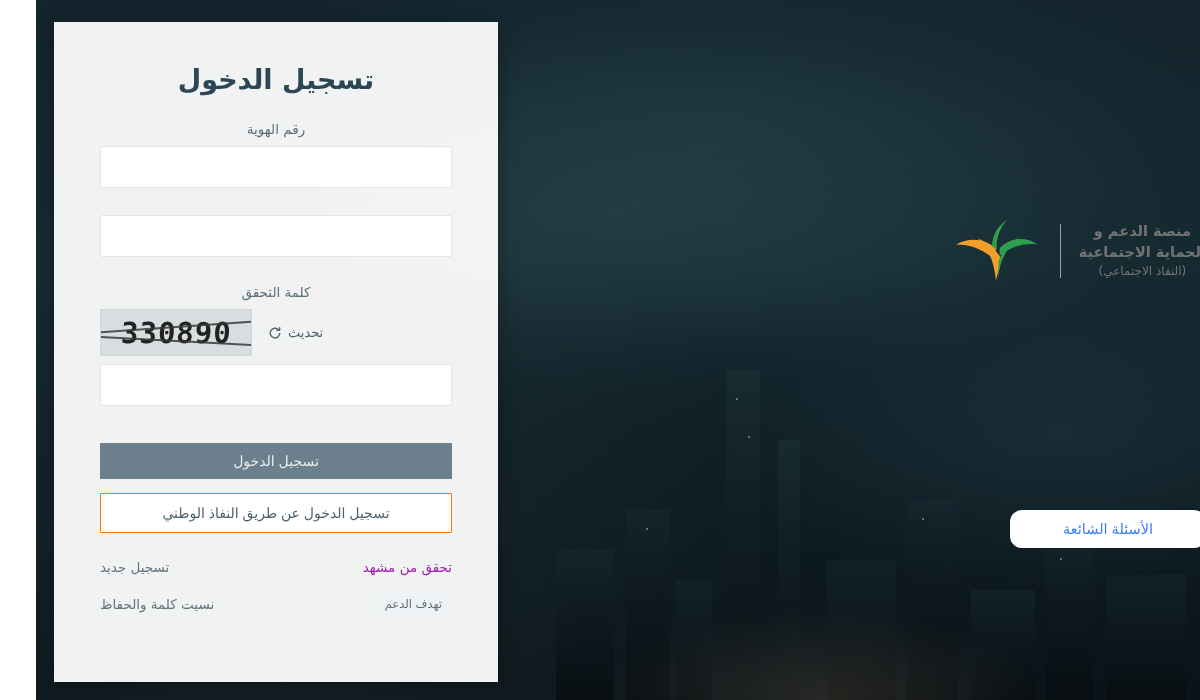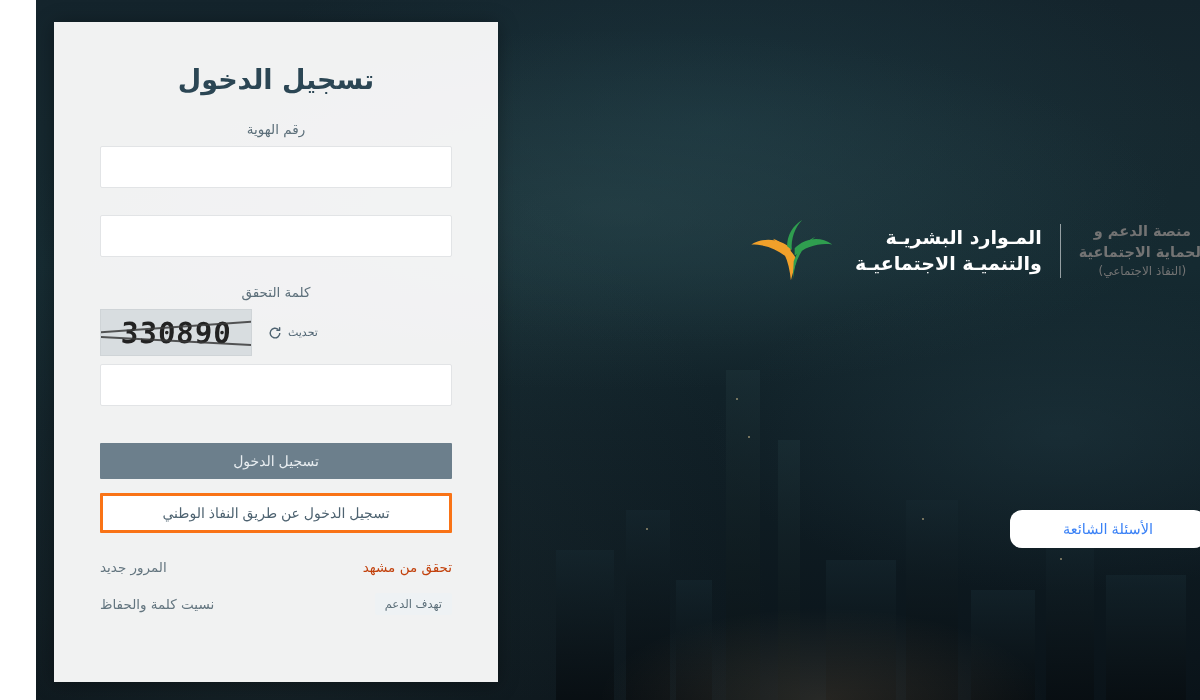--- a/index.html
+++ b/index.html
@@ -107,22 +107,22 @@
     position: relative;
     z-index: 2;
   }
   .captcha-line {
     position: absolute; left: -6px; right: -6px; height: 2px;
     background: #3a3a3a; z-index: 3; opacity: .85;
   }
   .captcha-l1 { top: 16px; transform: rotate(-4deg); }
   .captcha-l2 { top: 30px; transform: rotate(3deg); }
   .refresh-btn {
-    display: flex; align-items: flex-start; gap: 6px;
-    color: #4d6270; font-size: 11px;
+    display: flex; align-items: flex-end; gap: 6px;
+    color: #4d6270; font-size: 13px;
     background: none; border: none; cursor: pointer;
     flex-direction: row-reverse;
   }
   .refresh-ico {
     display: inline-block; width: 14px; height: 14px;
     color: #4d6270;
   }
 
   .btn-primary {
     width: 100%; height: 36px;
@@ -131,40 +131,40 @@
     border: none;
     font-size: 14px;
     cursor: pointer;
     margin-top: 10px;
     border-radius: 1px;
   }
   .btn-secondary {
     width: 100%; height: 40px;
     background: #ffffff;
     color: #4d6270;
-    border: 3px solid #f97316;
+    border: 1px solid #f97316;
     font-size: 14px;
     cursor: pointer;
     margin-top: 14px;
     border-radius: 1px;
   }
 
   .links-row {
     display: flex;
     justify-content: space-between;
     align-items: center;
     margin-top: 26px;
     font-size: 13.5px;
   }
   .link {
     color: #63757f;
     text-decoration: none;
     cursor: pointer;
   }
-  .link-dark { color: #c2410c; }
+  .link-dark { color: #a21caf; }
   .badge-support {
     display: inline-block;
     background: #eef2f4;
     color: #5b6e78;
     font-size: 11.5px;
     padding: 4px 10px;
     border-radius: 2px;
   }
 
   
@@ -285,21 +285,21 @@
       </div>
 
       <input class="field-input" type="text" placeholder="" style="">
     </div>
 
     <button class="btn-primary">تسجيل الدخول</button>
     <button class="btn-secondary">تسجيل الدخول عن طريق النفاذ الوطني</button>
 
     <div class="links-row">
       <a class="link link-dark">تحقق من مشهد</a>
-      <a class="link">المرور جديد</a>
+      <a class="link">تسجيل جديد</a>
     </div>
 
     <div class="links-row" style="margin-top:18px;">
       <span class="badge-support">تهدف الدعم</span>
       <a class="link">نسيت كلمة والحفاظ</a>
     </div>
 
   </div>
 
   <div class="right">
@@ -307,24 +307,20 @@
     <div class="brand-row">
 
       <div class="brand-sub">
         <div>منصة الدعم و</div>
         <div>الحماية الاجتماعية</div>
         <div class="small">(النفاذ الاجتماعي)</div>
       </div>
 
       <div class="brand-div"></div>
 
-      <div class="brand-ar">
-        <div>المـوارد البشريـة</div>
-        <div>والتنميـة الاجتماعيـة</div>
-      </div>
 
       <div class="logo-mark">
         <svg viewBox="0 0 100 70" width="96" height="66">
           <path d="M52 66 C50 48 46 34 33 22 C44 26 53 34 58 44 Z" fill="#f0a02a"></path>
           <path d="M54 66 C56 46 62 32 78 20 C66 26 58 36 55 46 Z" fill="#2f9e4f"></path>
           <path d="M50 44 C40 34 26 28 10 28 C24 20 40 22 52 32 Z" fill="#f0a02a"></path>
           <path d="M56 40 C68 30 82 26 96 28 C82 18 66 22 56 32 Z" fill="#2f9e4f"></path>
           <path d="M53 34 C52 22 56 10 64 2 C54 8 48 18 48 30 Z" fill="#2f9e4f"></path>
         </svg>
       </div>

